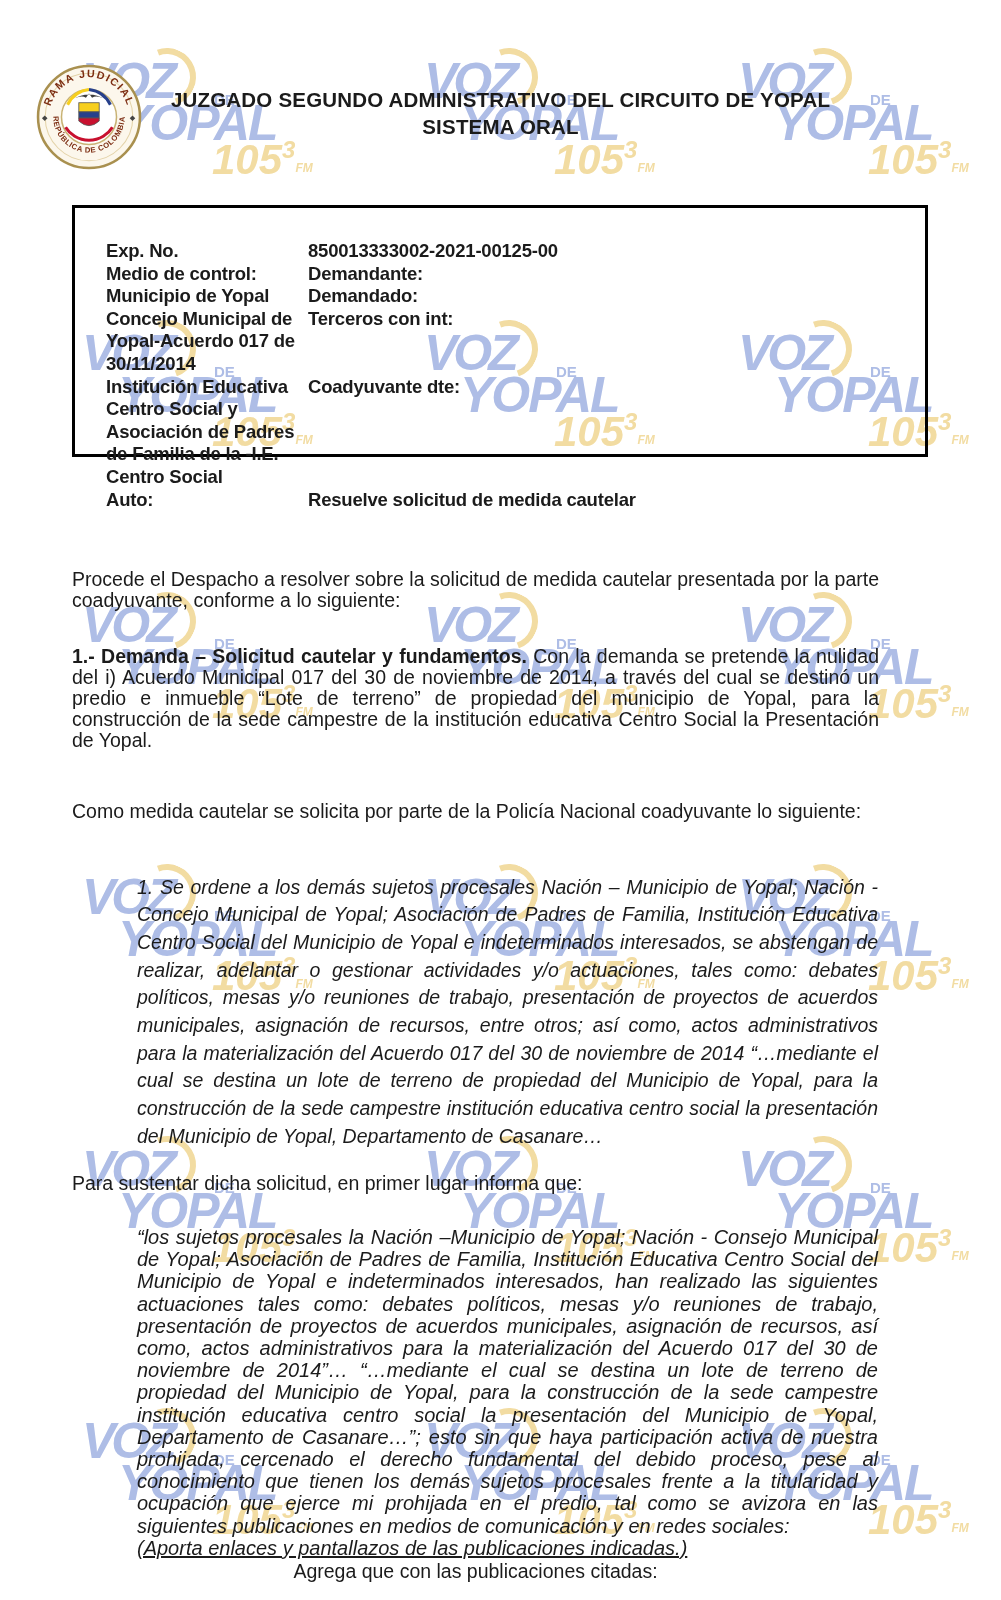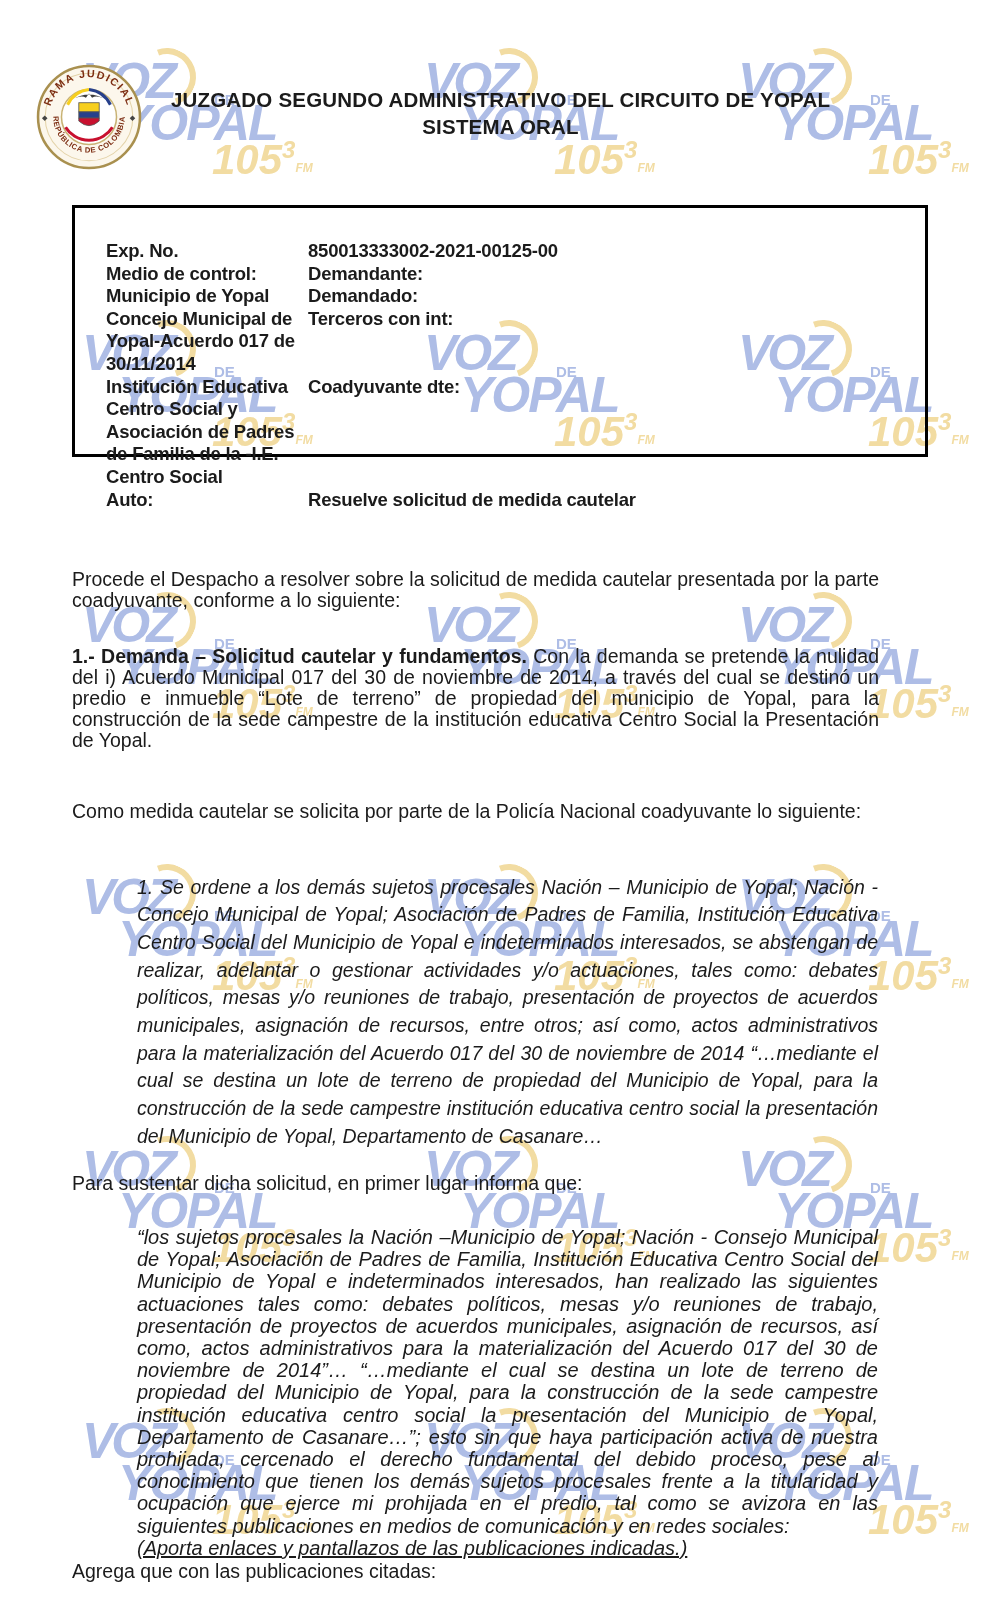--- a/index.html
+++ b/index.html
@@ -70,21 +70,21 @@
   }
 
   .par {
     position:absolute; left:72px; width:807px;
     font-size:19.5px; line-height:21px; text-align:justify;
   }
   .p1 { top:549px; }
   .p2 { top:626px; }
   .p3 { top:781px; }
   .p4 { top:1153px; }
-  .p5 { top:1541px; text-align:left; }
+  .p5 { top:1541px; text-align:center; }
   .lead-bold { font-weight:bold; }
 
   .quote {
     position:absolute; left:137px; width:741px;
     font-style:italic; text-align:justify;
   }
   .quote1 { top:854px; font-size:19.5px; line-height:27.7px; }
   .quote2 { top:1206px; font-size:20px; line-height:22.2px; }
   .underline-block { display:block; text-decoration:underline; }
 </style>

